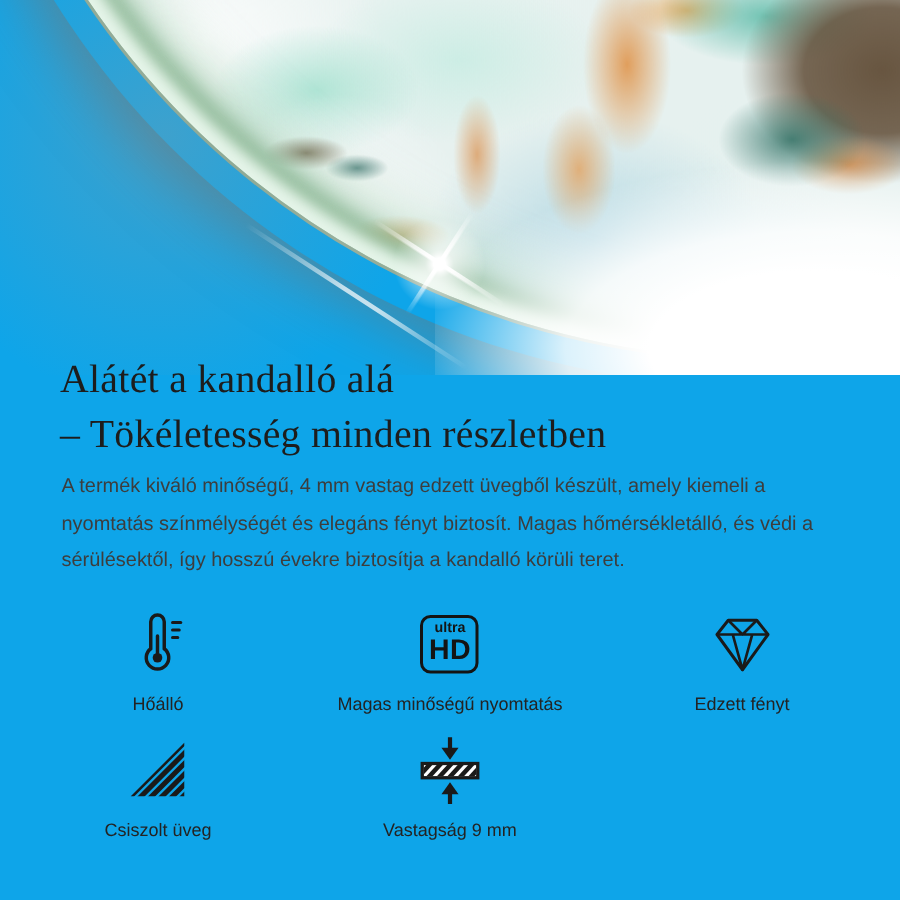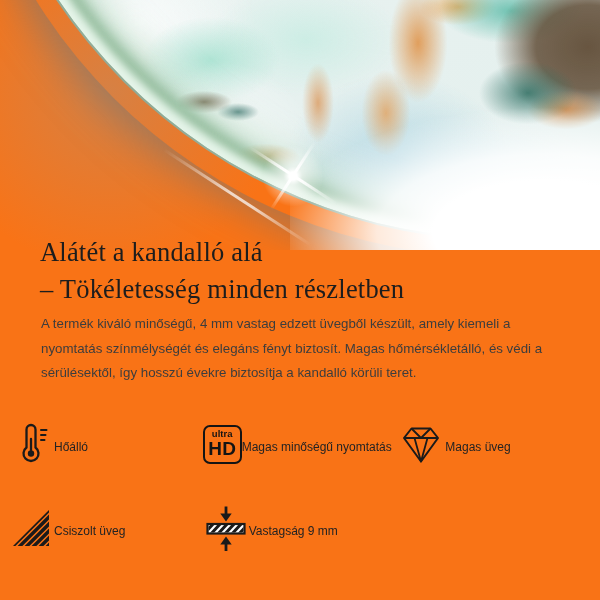--- a/index.html
+++ b/index.html
@@ -1,18 +1,18 @@
 <!DOCTYPE html>
 <html><head>
 <meta charset="utf-8">
 <style>
   html,body { margin:0; padding:0; background:#ffffff; }
   .frame {
     position:relative; width:600px; height:600px; overflow:hidden;
-    background:#f97316; font-family:"Liberation Sans", sans-serif;
+    background:#0ea5e9; font-family:"Liberation Sans", sans-serif;
   }
 
   
   .hero { position:absolute; left:0; top:0; width:600px; height:250px; overflow:hidden; }
 
   .ambient-shadow {
     position:absolute; left:-70px; top:-90px; width:360px; height:360px;
     background: radial-gradient(closest-side, rgba(150,154,153,0.35), rgba(150,154,153,0) 100%);
   }
 
@@ -92,21 +92,21 @@
   .desc {
     position:absolute; left:41px; top:312px; width:517px; margin:0;
     font-size:13.3px; line-height:24.5px; color:#3d3d3d;
   }
 
   
   .features {
     position:absolute; left:8px; right:8px; top:402px;
     display:grid; grid-template-columns:repeat(3,1fr);
   }
-  .feature { height:84px; display:flex; flex-direction:row; align-items:center; }
+  .feature { height:84px; display:flex; flex-direction:column; align-items:center; }
   .icon-wrap { height:54px; display:flex; align-items:center; justify-content:center; }
   .feature-label { margin-top:6px; font-size:12px; line-height:1.2; color:#232323; }
 
   .icon-svg { display:block; }
   .uhd {
     width:39px; height:39px; box-sizing:border-box;
     border:2.6px solid #141414; border-radius:7px;
     display:flex; flex-direction:column; align-items:center; justify-content:center;
     color:#141414;
   }
@@ -165,21 +165,21 @@
     </div>
 
 
     <div class="feature">
       <div class="icon-wrap">
         <svg class="icon-svg" width="48" height="44" viewBox="0 0 48 44" fill="none" stroke="#1a1a1a" stroke-width="2" stroke-linejoin="round">
           <path d="M7 16 L14.5 6.5 H33.5 L41 16 L24 39.5 Z"></path>
           <path d="M7 16 H41 M14.5 6.5 L24 16 L33.5 6.5 M17.5 16 L24 39.5 L30.5 16" stroke-width="1.8"></path>
         </svg>
       </div>
-      <div class="feature-label">Magas üveg</div>
+      <div class="feature-label">Edzett fényt</div>
     </div>
 
     <div class="feature">
       <div class="icon-wrap">
         <svg class="icon-svg" width="46" height="46" viewBox="0 0 46 46">
           <defs>
               <clipPath id="cpTri">
                 <path d="M5 41 L41 5 L41 41 Z"></path>
               </clipPath>
             </defs>

